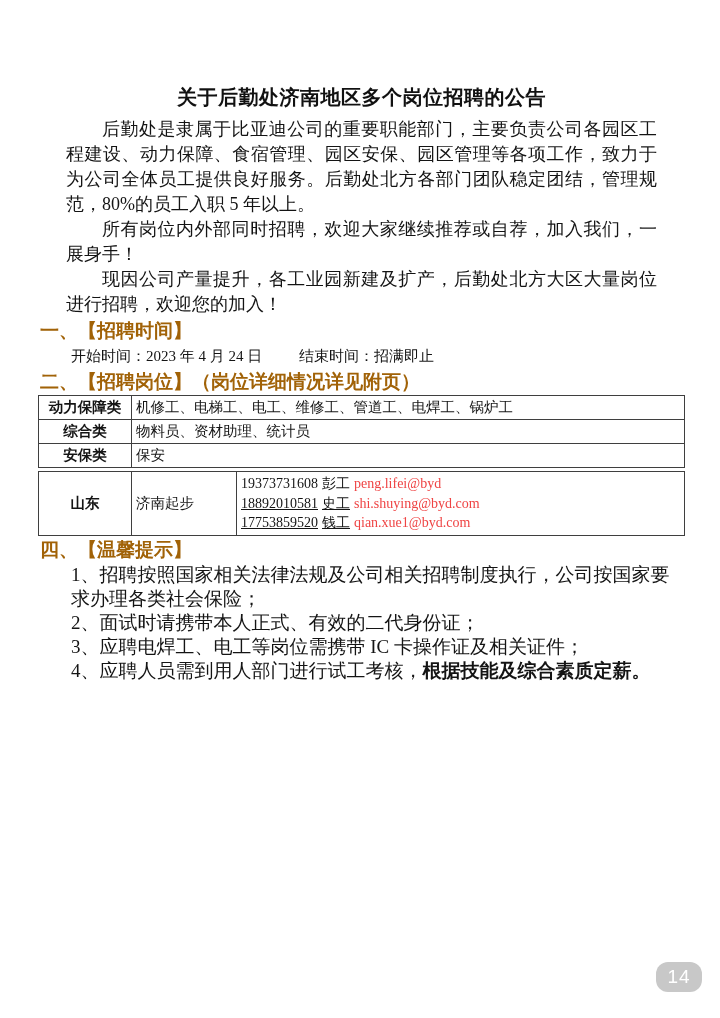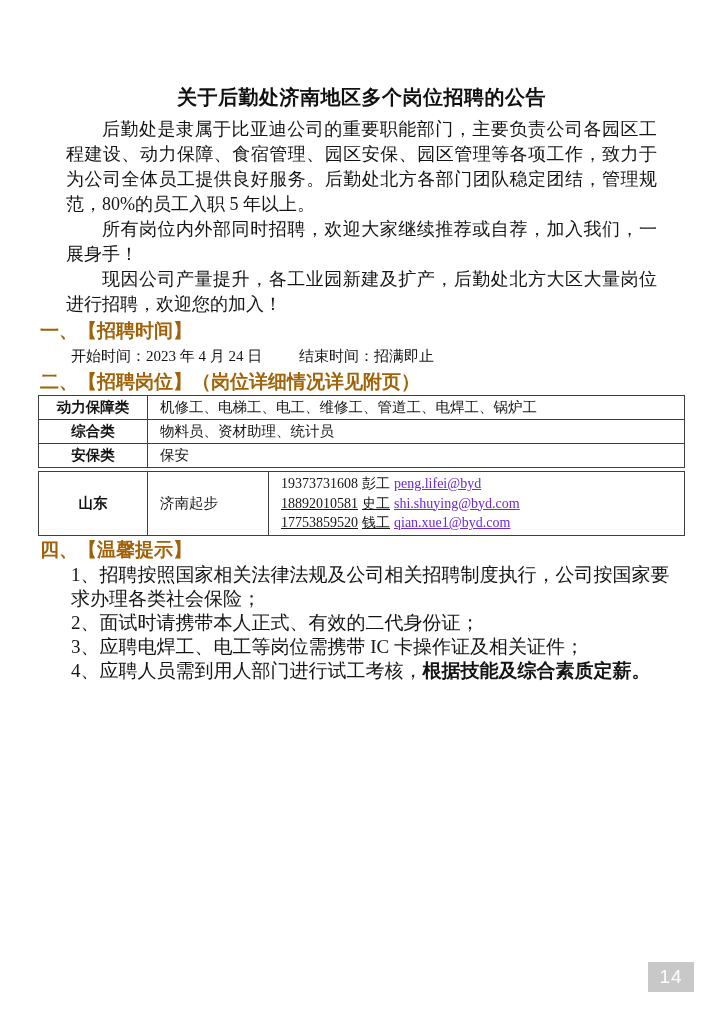--- a/index.html
+++ b/index.html
@@ -48,51 +48,50 @@
   table.tbl {
     border-collapse:collapse;
     width:647px;
     table-layout:fixed;
     margin:2px 0 3px 0;
   }
   table.tbl td {
     border:1px solid #3f3f3f;
     font-size:14.5px;
     line-height:19px;
-    padding:2px 12px;
+    padding:2px 4px;
     vertical-align:middle;
   }
   td.cat {
     font-family:"Liberation Sans","DejaVu Sans",sans-serif;
     font-weight:700;
     text-align:center;
     width:84px;
     padding:2px 2px;
   }
   td.loc { width:96px; }
   .cline { white-space:nowrap; line-height:19.5px; font-size:14px; }
   .cpre { margin-right:4px; }
   .cpre.ul { text-decoration:underline; }
   a.clink {
-    color:#6d28d9;
-    text-decoration:underline;
+    color:#ef4444;
     cursor:pointer;
   }
   .tips { margin-left:33px; }
   .tip { font-size:19px; line-height:24px; }
   .bnote {
     font-family:"Liberation Sans","DejaVu Sans",sans-serif;
     font-weight:700;
   }
   .page-badge {
     position:absolute;
-    right:26px; top:962px;
+    right:18px; top:962px;
     width:46px; height:30px;
     background:#c8c8c8;
-    border-radius:0;
+    border-radius:12px;
     color:#ffffff;
     font-family:"Liberation Sans","DejaVu Sans",sans-serif;
     font-size:19px;
     display:flex; align-items:center; justify-content:center;
     letter-spacing:1px;
   }
 </style>
 </head>
 <body>
 

